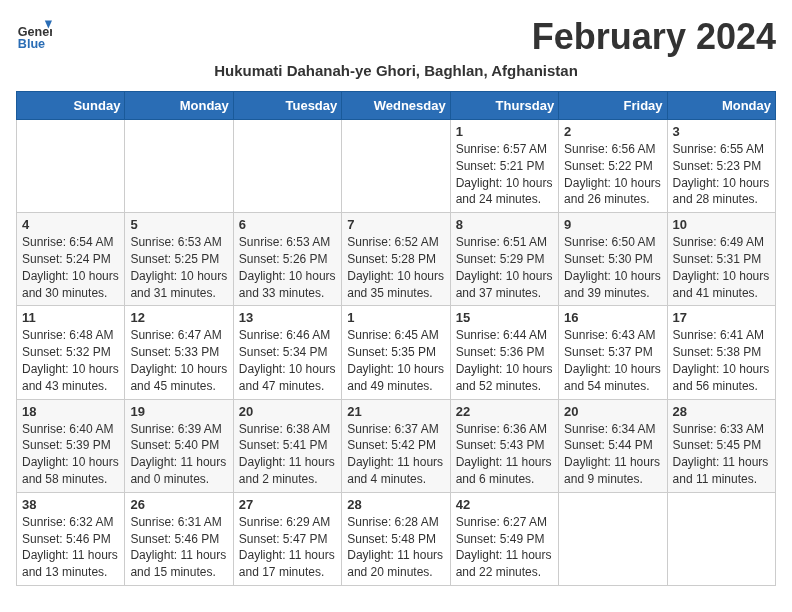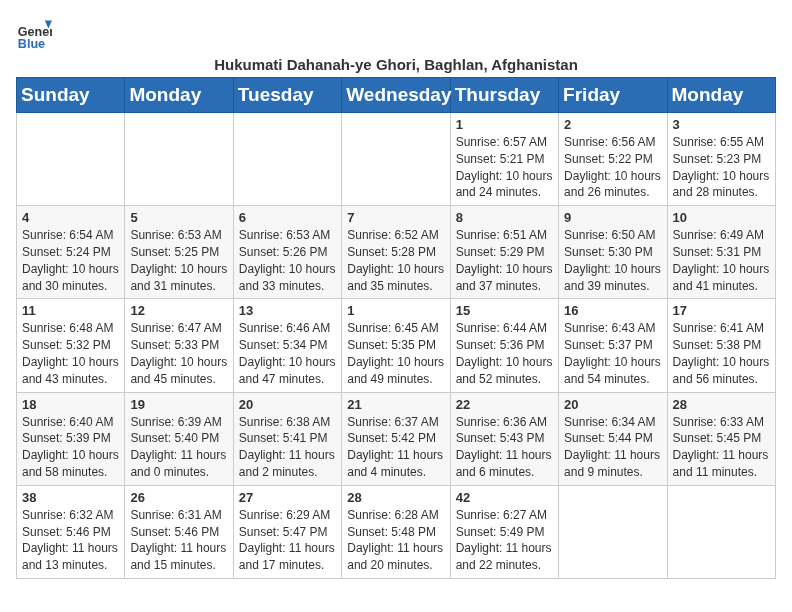--- a/index.html
+++ b/index.html
@@ -31,34 +31,34 @@
     .month-title {
       font-size: 36px;
       font-weight: bold;
       color: #333;
     }
     .subtitle {
       font-size: 15px;
       color: #333;
       font-weight: bold;
       text-align: center;
-      margin-bottom: 4px;
+      margin-bottom: 12px;
     }
     table {
       width: 100%;
       border-collapse: collapse;
       table-layout: fixed;
     }
     thead tr th {
       background-color: #2a6db5;
       color: #fff;
-      font-size: 19px;
+      font-size: 13px;
       font-weight: bold;
       padding: 6px 4px;
-      text-align: left;
+      text-align: right;
       border: 1px solid #1a5a9a;
     }
     tbody tr td {
       border: 1px solid #ccc;
       vertical-align: top;
       padding: 4px 5px;
       height: 80px;
       font-size: 11px;
       color: #333;
       background: #fff;
@@ -84,20 +84,23 @@
 </head>
 <body>
 
 <div class="header-area">
   <div class="logo">
     <svg class="logo-icon" viewBox="0 0 40 40" xmlns="http://www.w3.org/2000/svg">
       <text x="2" y="22" font-size="14" font-weight="bold" fill="#333">General</text>
       <text x="2" y="36" font-size="14" font-weight="bold" fill="#2a6db5">Blue</text>
       <polygon points="32,5 40,5 36,14" fill="#2a6db5"></polygon>
     </svg>
+  </div>
+  <div class="title-area">
+    <div class="month-title">February 2024</div>
   </div>
 </div>
 
 <div class="subtitle">Hukumati Dahanah-ye Ghori, Baghlan, Afghanistan</div>
 
 <table>
   <thead>
     <tr id="weekday-header">
     <th>Sunday</th>
         <th>Monday</th>

